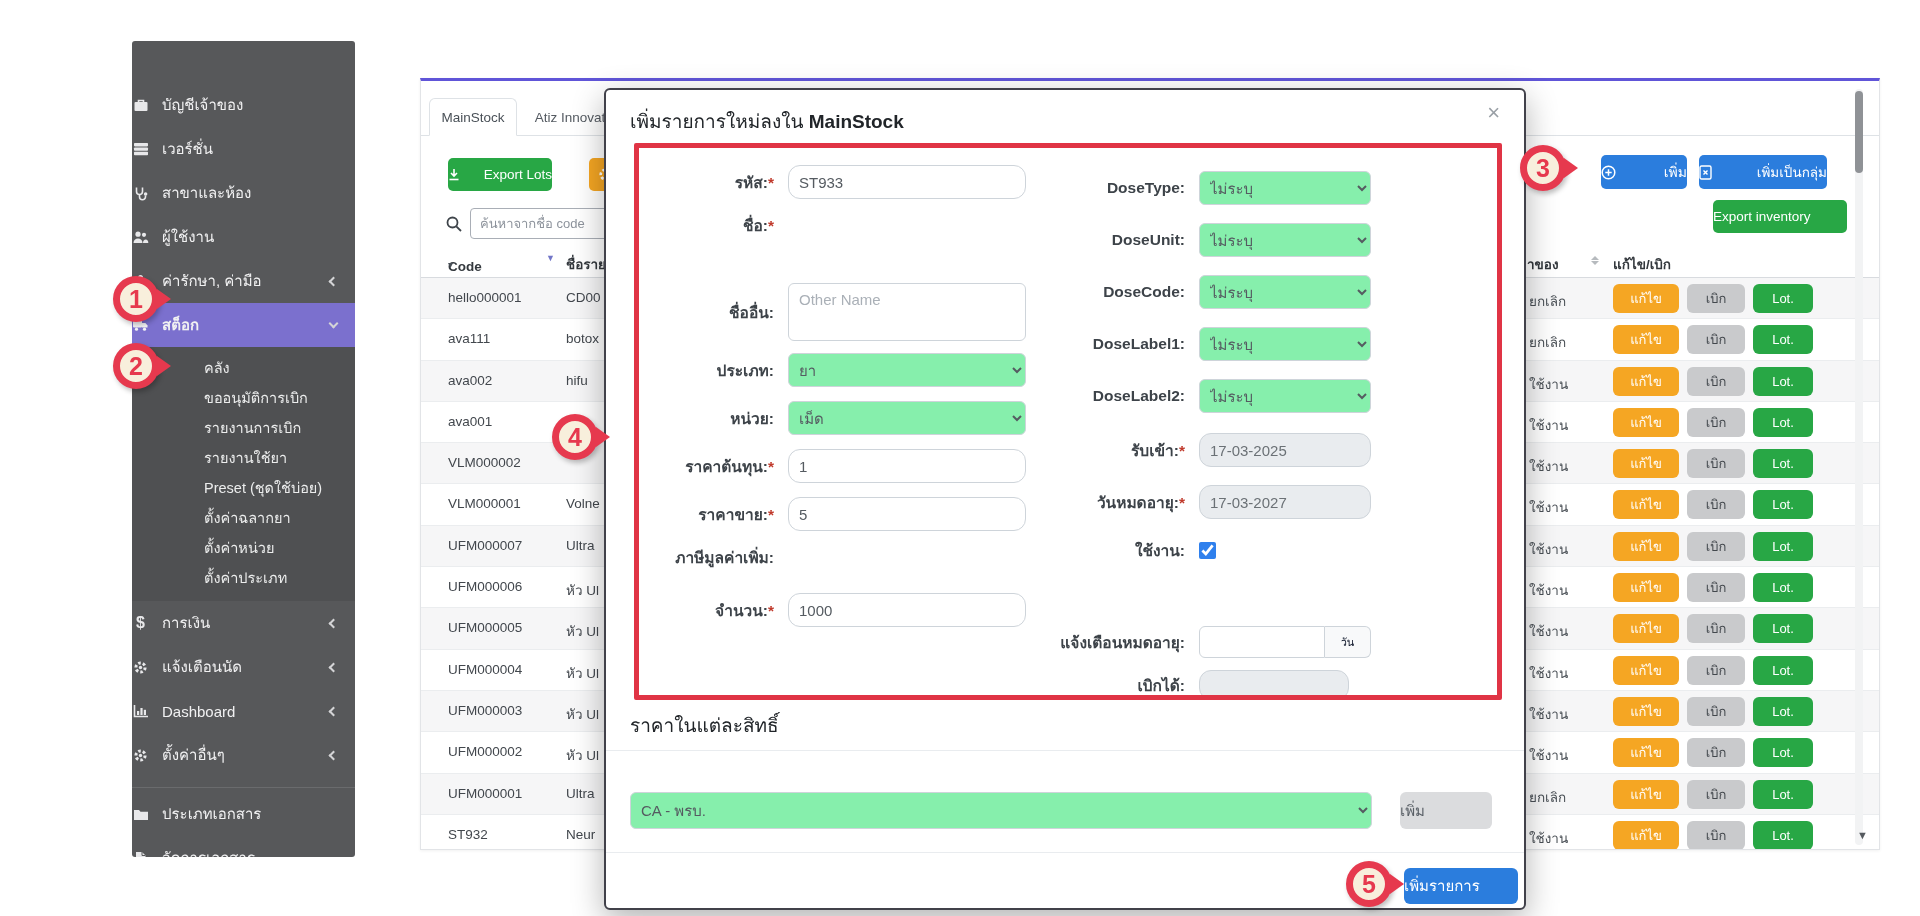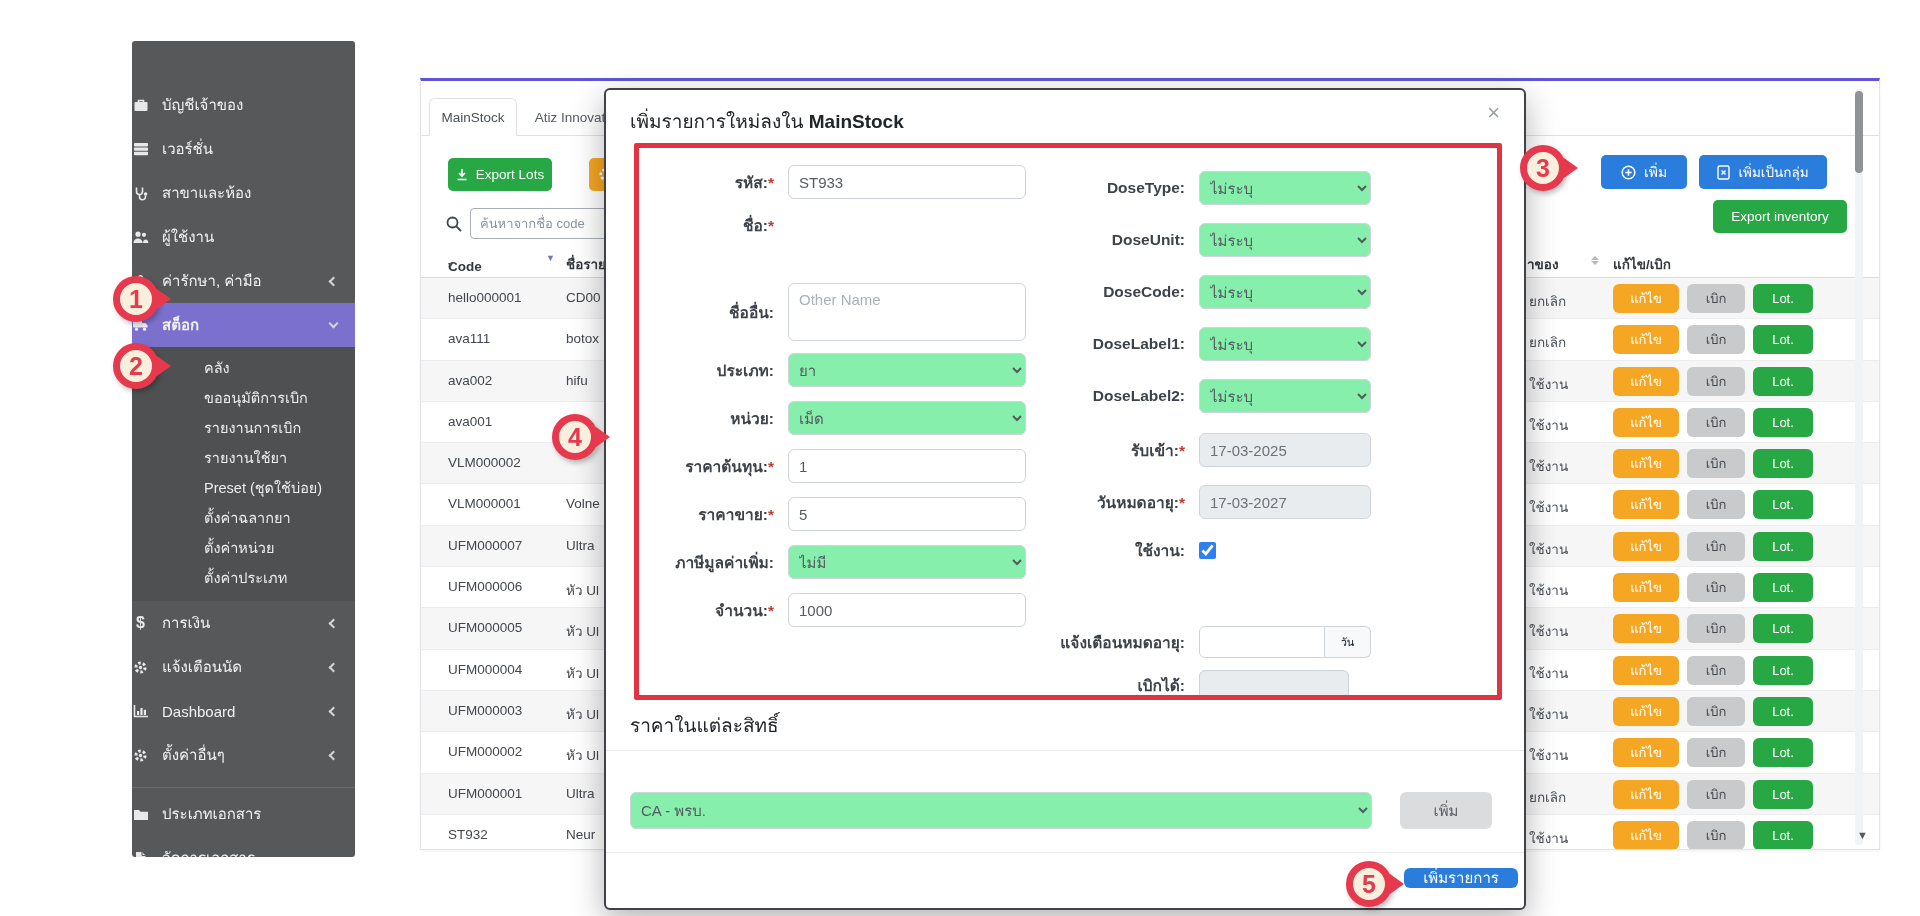--- a/index.html
+++ b/index.html
@@ -29,21 +29,21 @@
   .card { position:absolute; left:420px; top:78px; width:1460px; height:772px;
           background:#fff; border:1px solid #e2e4e7; border-top:3px solid #6055d8;
           box-shadow:0 1px 3px rgba(0,0,0,.06); overflow:hidden; z-index:1; }
   .tabline { position:absolute; left:0; top:54px; width:100%; height:1px; background:#dee2e6; }
   .tab { position:absolute; top:17px; height:38px; display:flex; align-items:center; justify-content:center;
          font-size:13.5px; cursor:pointer; z-index:2; }
   .tab.active { left:8px; width:88px; background:#fff; border:1px solid #dee2e6; border-bottom:1px solid #fff;
                 border-radius:6px 6px 0 0; color:#495057; }
   .tab.plain { left:96px; width:124px; color:#555b62; }
 
-  .btn { display:flex; align-items:center; justify-content:center; gap:8px; border:none;
+  .btn { display:flex; align-items:center; justify-content:space-between; gap:8px; border:none;
          border-radius:5px; color:#fff; cursor:pointer; font-family:inherit; }
   .btn-exportlots { position:absolute; left:27px; top:77px; width:104px; height:33px;
                     background:#28a745; font-size:13.5px; }
   .btn-orange-sliver { position:absolute; left:168px; top:77px; width:80px; height:33px;
                        background:#f5a623; justify-content:flex-start; padding-left:9px; }
   .mustard-sliver { position:absolute; left:172px; top:128px; width:44px; height:30px;
                     background:#c19b35; border-radius:4px; }
   .search-row { position:absolute; left:25px; top:127px; display:flex; align-items:center; gap:8px; }
   .search-input { width:172px; height:31px; border:1px solid #a9aeb6; border-radius:4px;
                   padding:0 9px; font-size:13px; color:#495057; font-family:inherit; }
@@ -84,41 +84,41 @@
   
   .modal { position:absolute; left:604px; top:88px; width:922px; height:822px; background:#fff;
            border:2px solid #41414a; border-radius:6px; box-shadow:0 10px 32px rgba(0,0,0,.3); z-index:10; }
   .modal-title { position:absolute; left:24px; top:16px; font-size:19px; color:#212529; }
   .modal-title b { font-weight:bold; }
   .modal-close { position:absolute; right:24px; top:10px; font-size:22px; color:#9aa0a6; cursor:pointer; }
   .frow { position:absolute; display:flex; align-items:center; }
   .flab { width:172px; text-align:right; font-weight:bold; font-size:15.5px; color:#3d4349; padding-right:14px; white-space:nowrap; }
   .flab2 { width:200px; text-align:right; font-weight:bold; font-size:15.5px; color:#3d4349; padding-right:14px; white-space:nowrap; }
   .req { color:#c0392b; }
-  .fin { height:34px; border:1px solid #ced4da; border-radius:6px; padding:0 10px;
+  .fin { height:34px; border:1px solid #ced4da; border-radius:12px; padding:0 10px;
          font-size:15px; color:#555b61; font-family:inherit; background:#fff; }
   .fin::placeholder, .fta::placeholder { color:#aab0b7; }
   .w238 { width:238px; } .w172 { width:172px; }
   .fta { width:238px; height:58px; border:1px solid #ced4da; border-radius:6px; padding:7px 10px;
          font-size:15px; color:#555b61; resize:none; font-family:inherit; }
   .fsel { height:34px; border:1px solid #ced4da; border-radius:6px; padding:0 6px;
           font-size:15px; color:#555b61; font-family:inherit; background:#86efac; }
   .fin[disabled] { background:#e9ecef; color:#6b7176; }
   .grp { display:flex; }
   .grp input { border-radius:6px 0 0 6px; }
   .addon { width:46px; height:32px; border:1px solid #ced4da; border-left:none; border-radius:0 6px 6px 0;
            background:#f8f9fa; color:#0f172a; font-size:11px; display:flex; align-items:center; justify-content:center;font-family:Liberation Serif, serif; }
   .chk { width:17px; height:17px; accent-color:#2f80ed; cursor:pointer; }
   .section-title { position:absolute; left:24px; top:620px; font-size:19px; color:#212529; }
   .hr1 { position:absolute; left:0; top:660px; width:100%; height:1px; background:#e9ecef; }
   .hr2 { position:absolute; left:0; top:762px; width:100%; height:1px; background:#e9ecef; }
   .priv-select { position:absolute; left:24px; top:702px; width:742px; height:37px; }
   .btn-grayadd { position:absolute; left:794px; top:702px; width:92px; height:37px; background:#dbdcde;
                  color:#595f66; font-size:15px; border-radius:6px; }
-  .btn-submit { position:absolute; left:798px; top:778px; width:114px; height:20px; background:#2b7ddd;
+  .btn-submit { position:absolute; left:798px; top:778px; width:114px; height:36px; background:#2b7ddd;
                 font-size:15px; border-radius:6px; }
 
   
   .red-rect { position:absolute; left:634px; top:143px; width:868px; height:557px;
               border:5px solid #e03445; border-radius:2px; z-index:20; pointer-events:none; }
   .step { position:absolute; width:46px; height:46px; border-radius:50%; background:#f8efdc;
           border:7px solid #e6394e; color:#e6394e; font-weight:bold; font-size:25px;
           display:flex; align-items:center; justify-content:center; z-index:60;
           box-shadow:2px 3px 5px rgba(0,0,0,.25); }
   .step::after { content:""; position:absolute; right:-19px; top:50%; transform:translateY(-50%);
@@ -511,21 +511,20 @@
     <div class="frow" style="left:10px;top:359px">
       <span class="flab"><span>ราคาต้นทุน:</span><span class="req">*</span></span>
       <input class="fin w238" value="1" style="">
     </div>
     <div class="frow" style="left:10px;top:407px">
       <span class="flab"><span>ราคาขาย:</span><span class="req">*</span></span>
       <input class="fin w238" value="5" style="">
     </div>
     <div class="frow" style="left:10px;top:455px">
       <span class="flab"><span>ภาษีมูลค่าเพิ่ม:</span></span>
-      <select class="fsel w238"><option>ไม่มี</option></select>
     </div>
     <div class="frow" style="left:10px;top:503px">
       <span class="flab"><span>จำนวน:</span><span class="req">*</span></span>
       <input class="fin w238" value="1000" style="">
     </div>
 
     <div class="frow" style="left:393px;top:81px">
       <span class="flab2"><span>DoseType:</span></span>
       <select class="fsel w172"><option>ไม่ระบุ</option></select>
     </div>

